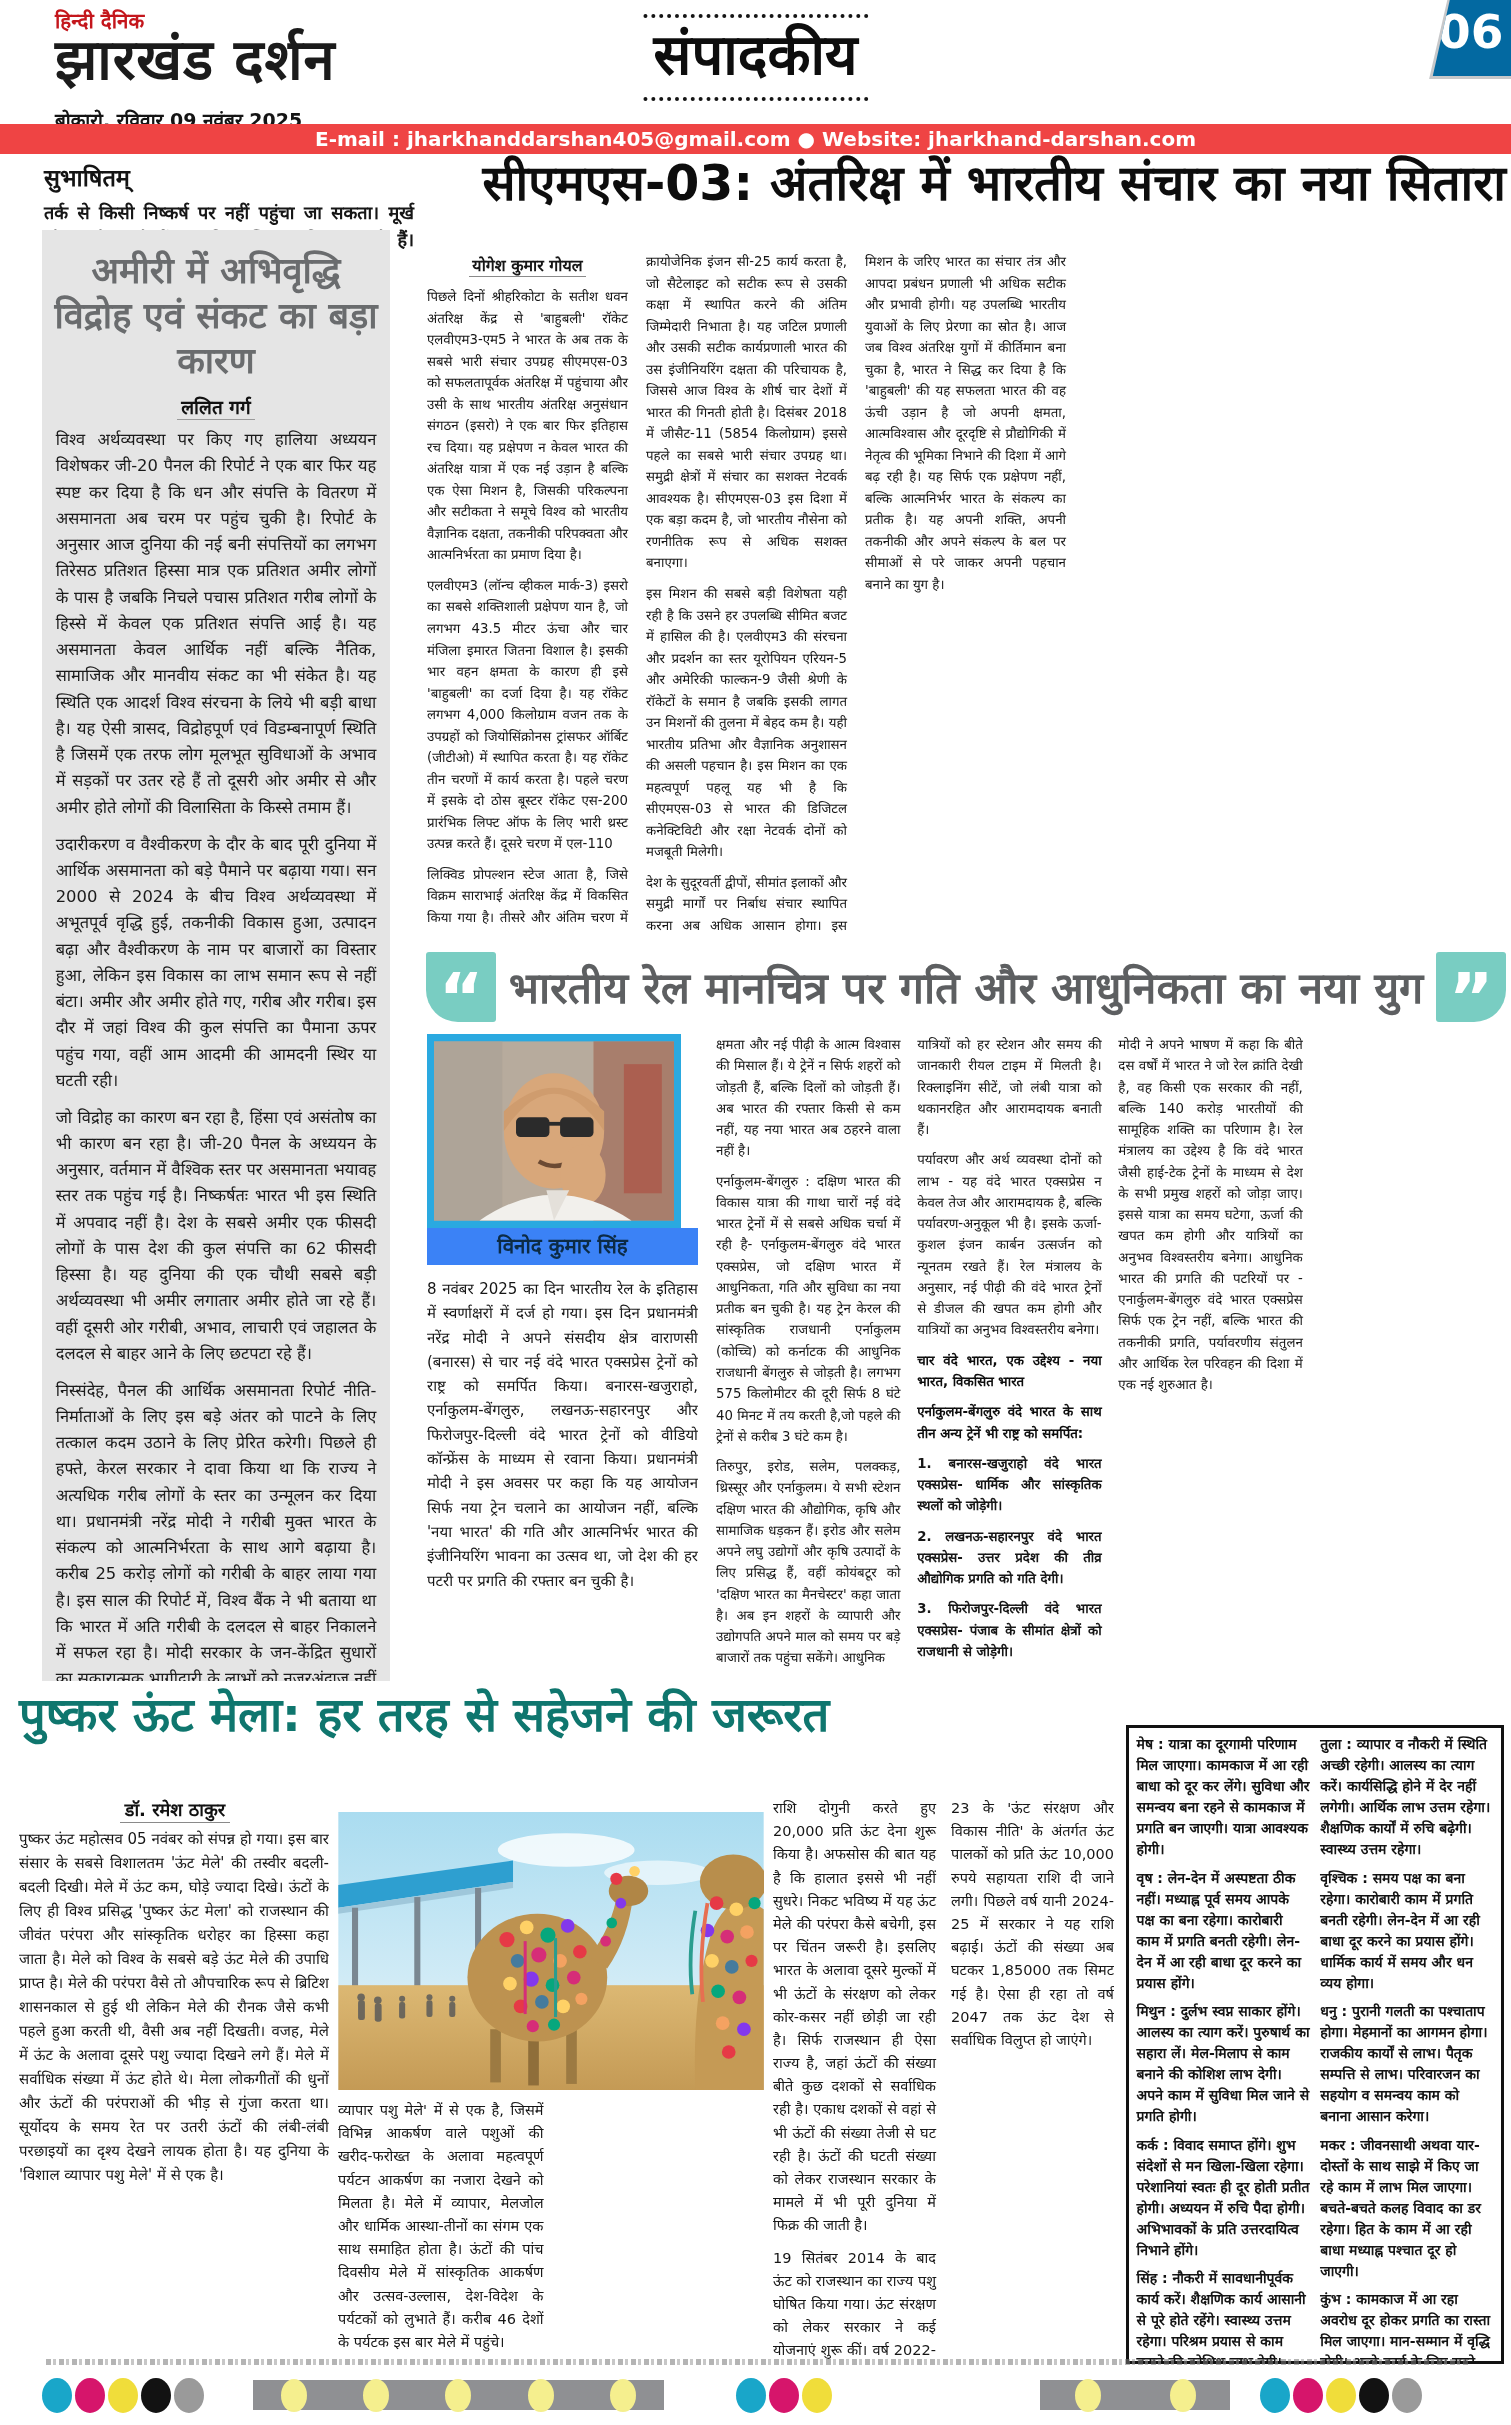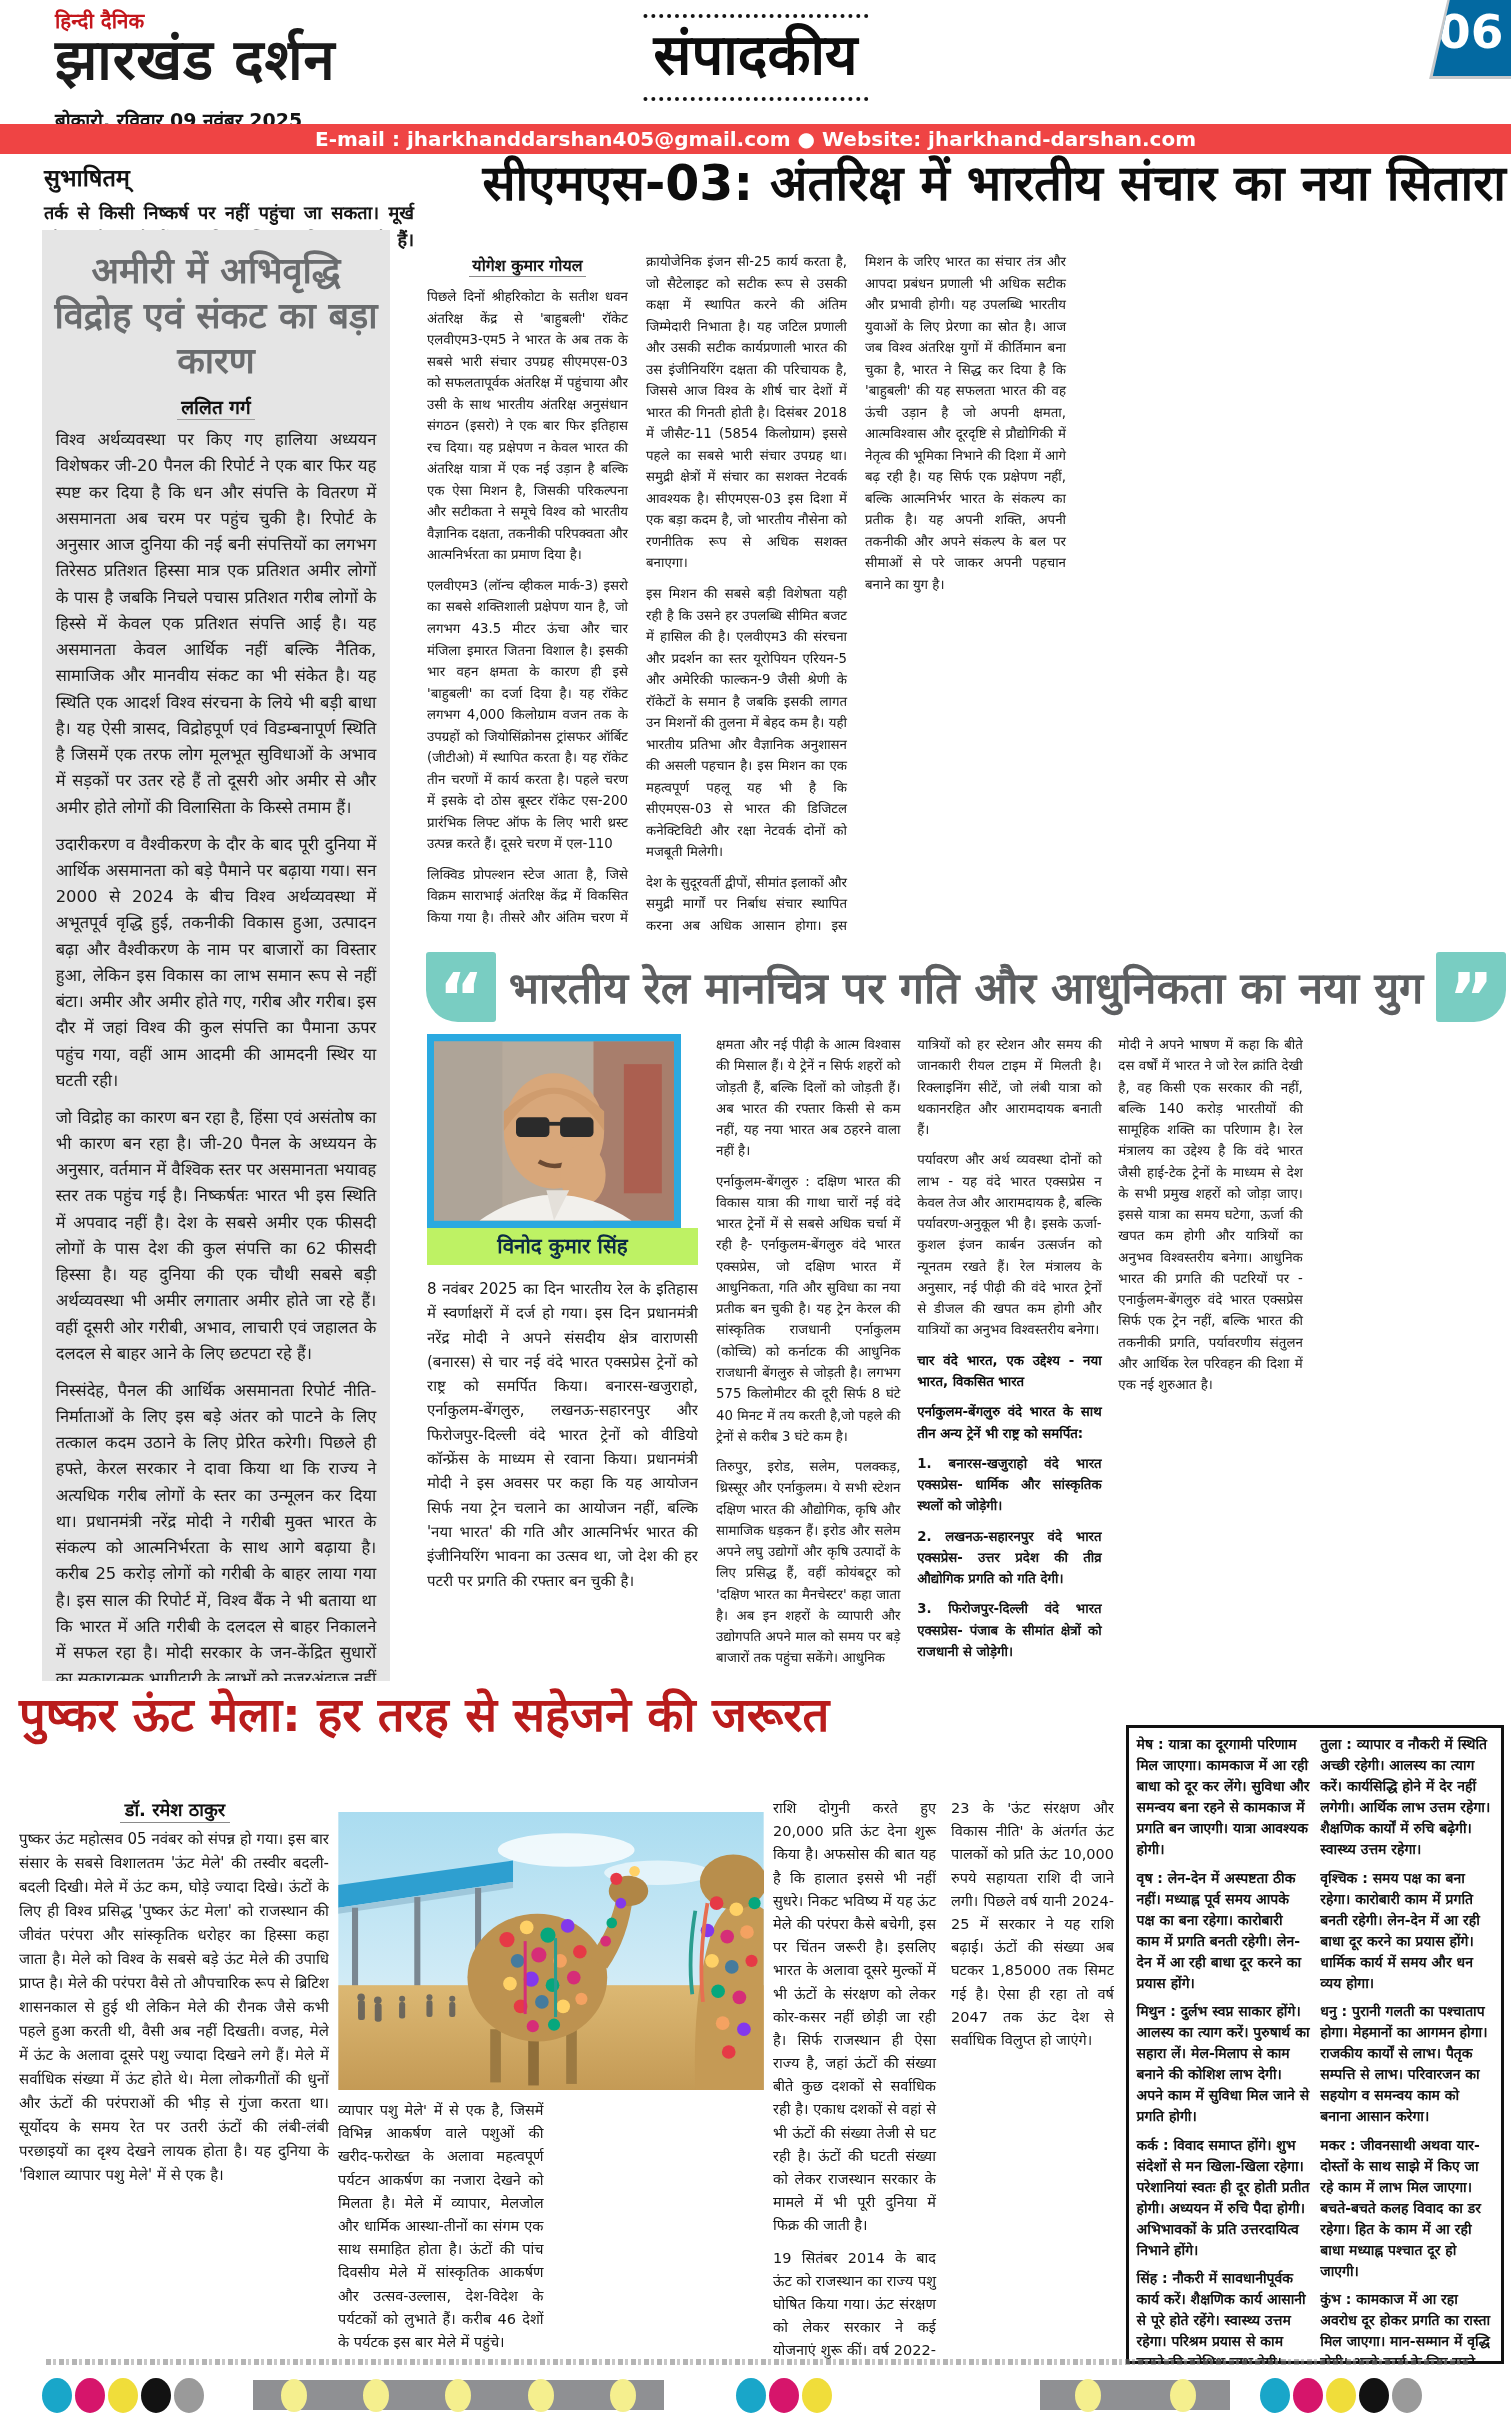--- a/index.html
+++ b/index.html
@@ -52,32 +52,32 @@
   .quote-blk{position:absolute;top:0;width:70px;height:70px;background:#79cdc2;color:#ffffff;
     font-size:68px;font-weight:bold;line-height:1.35;text-align:center;}
   .quote-blk.l{left:0;border-radius:3px 3px 3px 32px;}
   .quote-blk.r{right:0;border-radius:3px 3px 32px 3px;}
   .rail-hl{position:absolute;left:76px;right:76px;top:0;text-align:center;
     font-size:43px;font-weight:bold;color:#5d5f61;line-height:73px;}
   .rail-wrap{position:absolute;left:427px;top:1034px;width:1077px;height:647px;overflow:hidden;}
   .rail-left{position:absolute;left:0;top:0;width:271px;height:647px;overflow:hidden;}
   .photo-card{width:240px;border:7.6px solid #2aa9e0;background:#2aa9e0;}
   .photo-card svg{display:block;width:240px;height:180px;}
-  .photo-cap{background:#bef264;color:#0c2b45;text-align:center;font-size:20.5px;font-weight:bold;padding:3px 0 6px;}
+  .photo-cap{background:#3b82f6;color:#0c2b45;text-align:center;font-size:20.5px;font-weight:bold;padding:3px 0 6px;}
   .rail-left .intro{margin-top:12px;font-size:15px;line-height:1.62;text-align:justify;color:#161616;}
   .rail-cols{position:absolute;left:289px;top:0;width:788px;height:647px;
     column-count:4;column-gap:16.7px;column-fill:auto;overflow:hidden;
     font-size:13.3px;line-height:1.6;text-align:justify;color:#161616;}
   .rail-cols p{margin:0 0 9px;}
   .rail-cols .sub{font-weight:bold;color:#0d0d0d;}
   .rail-cols .num{font-weight:bold;}
 
   
   .camel-hl{position:absolute;left:19px;top:1690px;width:840px;
-    font-size:47px;font-weight:bold;color:#b91c1c;line-height:1.05;}
+    font-size:47px;font-weight:bold;color:#0f766e;line-height:1.05;}
   .camel-by{position:absolute;left:19px;top:1797px;width:312px;text-align:center;}
   .camel-by span{font-size:18px;font-weight:bold;border-bottom:1.5px solid #8a8a8a;padding:0 4.6px 1.5px;}
   .camel-col1{position:absolute;left:19px;top:1827px;width:310px;height:537px;overflow:hidden;
     font-size:15px;line-height:1.6;text-align:justify;color:#161616;}
   .camel-photo{position:absolute;left:338px;top:1812px;width:426px;height:278px;overflow:hidden;}
   .camel-photo svg{display:block;width:426px;height:278px;}
   .camel-under{position:absolute;left:338px;top:2099px;width:426px;height:265px;overflow:hidden;
     column-count:2;column-gap:15px;column-fill:auto;
     font-size:14.5px;line-height:1.6;text-align:justify;color:#161616;}
   .camel-right{position:absolute;left:773px;top:1797px;width:341px;height:567px;overflow:hidden;

